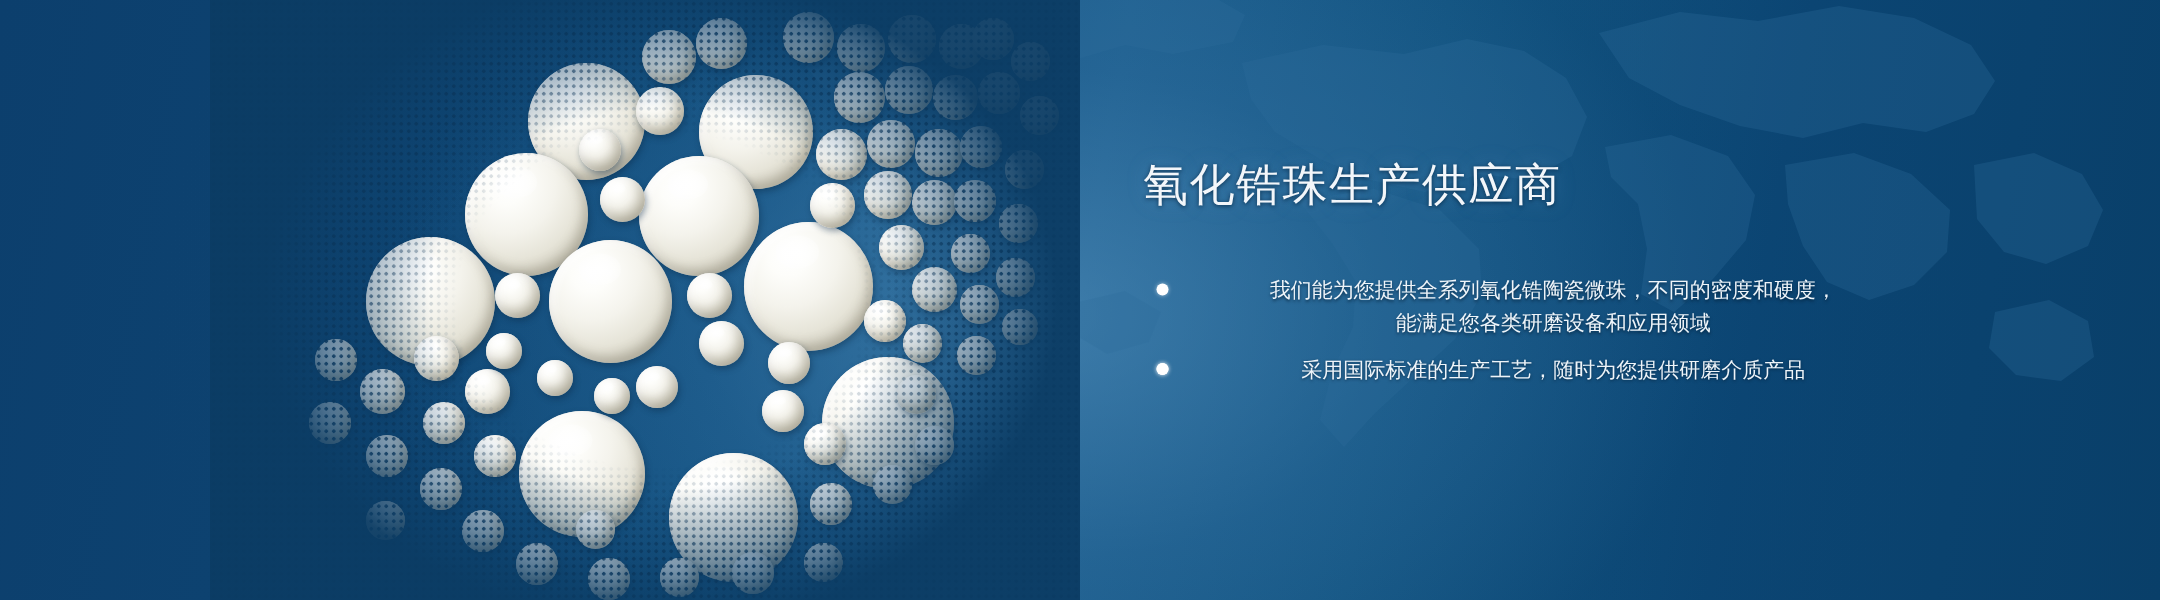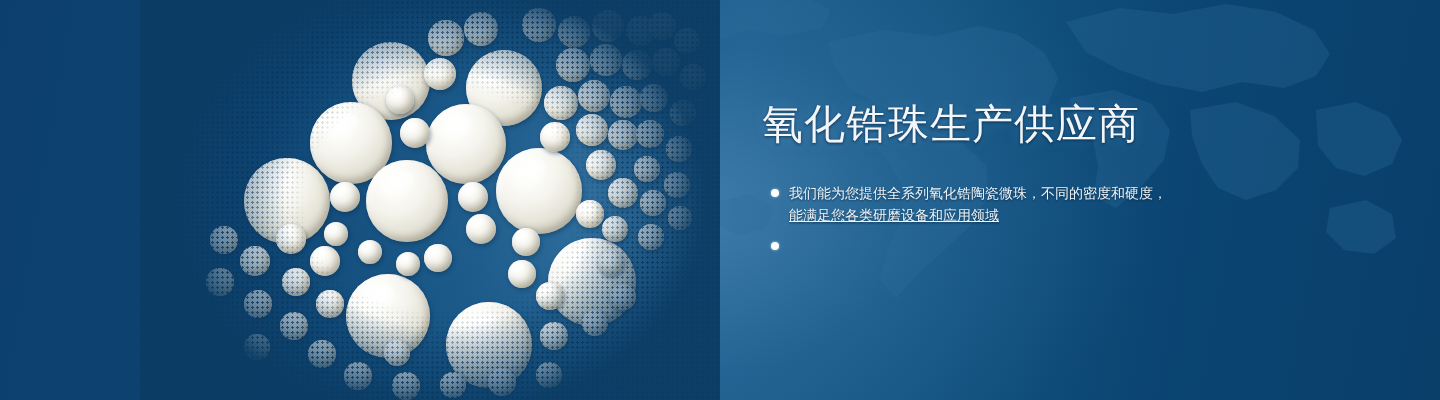--- a/index.html
+++ b/index.html
@@ -55,38 +55,38 @@
   .photo-fade{
     position:absolute;inset:0;
     background:radial-gradient(ellipse 265px 218px at 300px 200px, rgba(12,60,100,0) 58%, rgba(12,62,104,0.55) 82%, rgba(11,60,100,0.95) 100%);
   }
   
   .content{
     position:absolute;left:762px;top:104px;width:520px;
   }
   .headline{
     margin:0;padding:0;
-    font-size:41px;line-height:40px;font-weight:normal;
+    font-size:30px;line-height:40px;font-weight:normal;
     color:#f2f6fa;letter-spacing:1px;
     text-shadow:0 1px 3px rgba(3,28,52,0.75), 0 0 14px rgba(120,180,225,0.28);
   }
-  .bullets{list-style:none;margin:38px 0 0 0;padding:0;}
+  .bullets{list-style:none;margin:38px 0 0 0;padding:0;text-align:center;}
   .bullets li{
     position:relative;padding-left:27px;
     margin-bottom:9px;
     font-size:14px;line-height:22px;color:#eef4f9;
     text-shadow:0 1px 2px rgba(3,26,48,0.65);
   }
   .bullets li .dot{
     position:absolute;left:9px;top:7px;
     width:8px;height:8px;border-radius:50%;
     background:#ffffff;
     box-shadow:0 0 3px rgba(255,255,255,0.55);
   }
-  .bullets li .l2{display:block;text-decoration:underline;}
+  .bullets li .l2{display:block;}
 </style>
 </head>
 <body>
 
 <div class="banner">
 
   <div class="worldmap">
     <svg viewBox="0 0 1010 330" preserveAspectRatio="none" aria-hidden="true">
       <path d="M206 28 L250 20 L300 26 L330 18 L372 24 L400 40 L392 58 L352 66 L320 60 L286 70 L250 62 L214 52 Z"></path>
       <path d="M120 58 L170 46 L208 56 L236 76 L222 98 L186 110 L150 104 L118 88 L104 70 Z"></path>
@@ -194,16 +194,20 @@
 
     <ul class="bullets">
       <li>
         <span class="dot"></span>
         <span>我们能为您提供全系列氧化锆陶瓷微珠，不同的密度和硬度，</span>
         <span class="l2">能满足您各类研磨设备和应用领域</span>
       </li>
       <li>
         <span class="dot"></span>
       </li>
+      <li>
+        <span class="dot"></span>
+        <span>采用国际标准的生产工艺，随时为您提供研磨介质产品</span>
+      </li>
     </ul>
   </div>
 
 </div>
 
 </body></html>

